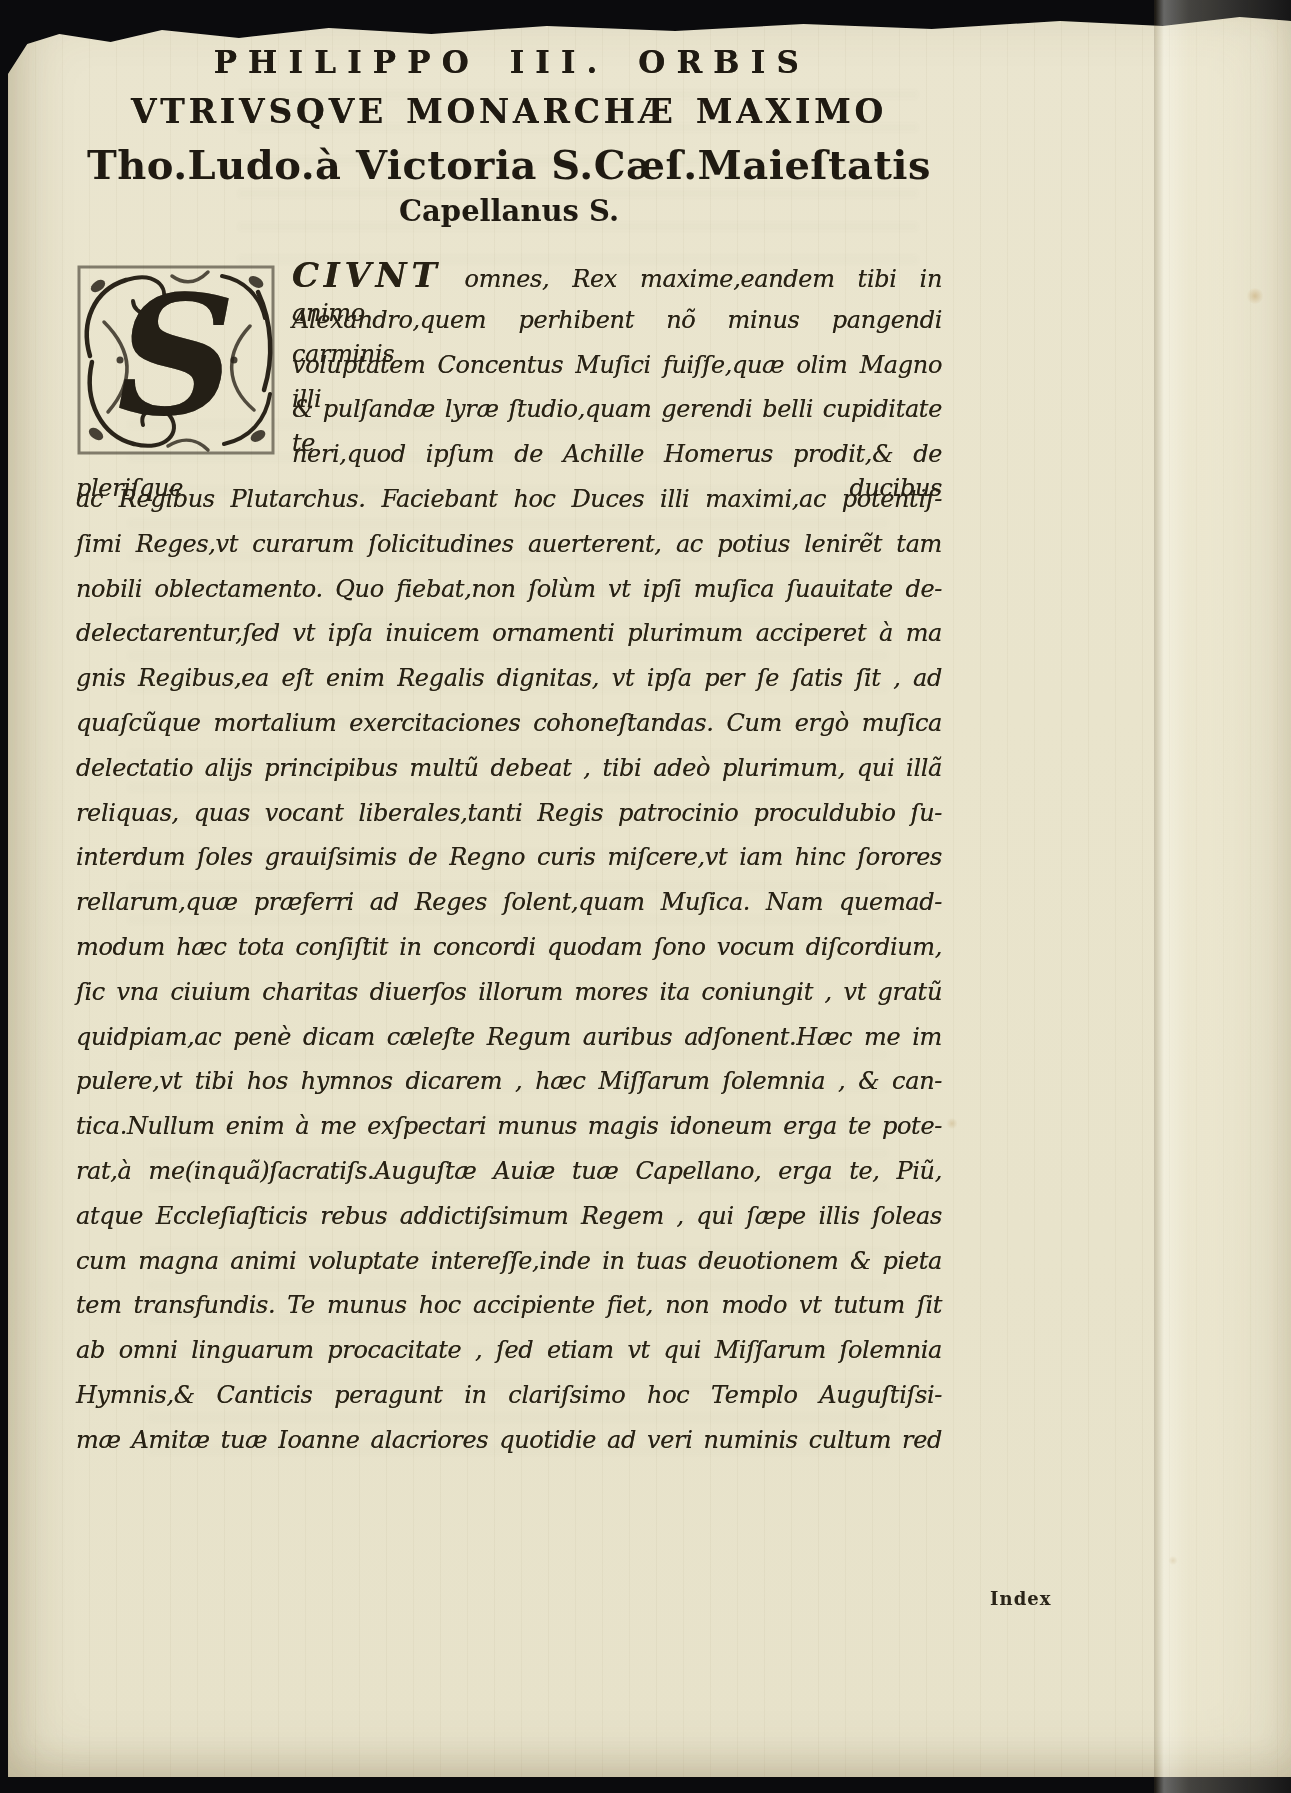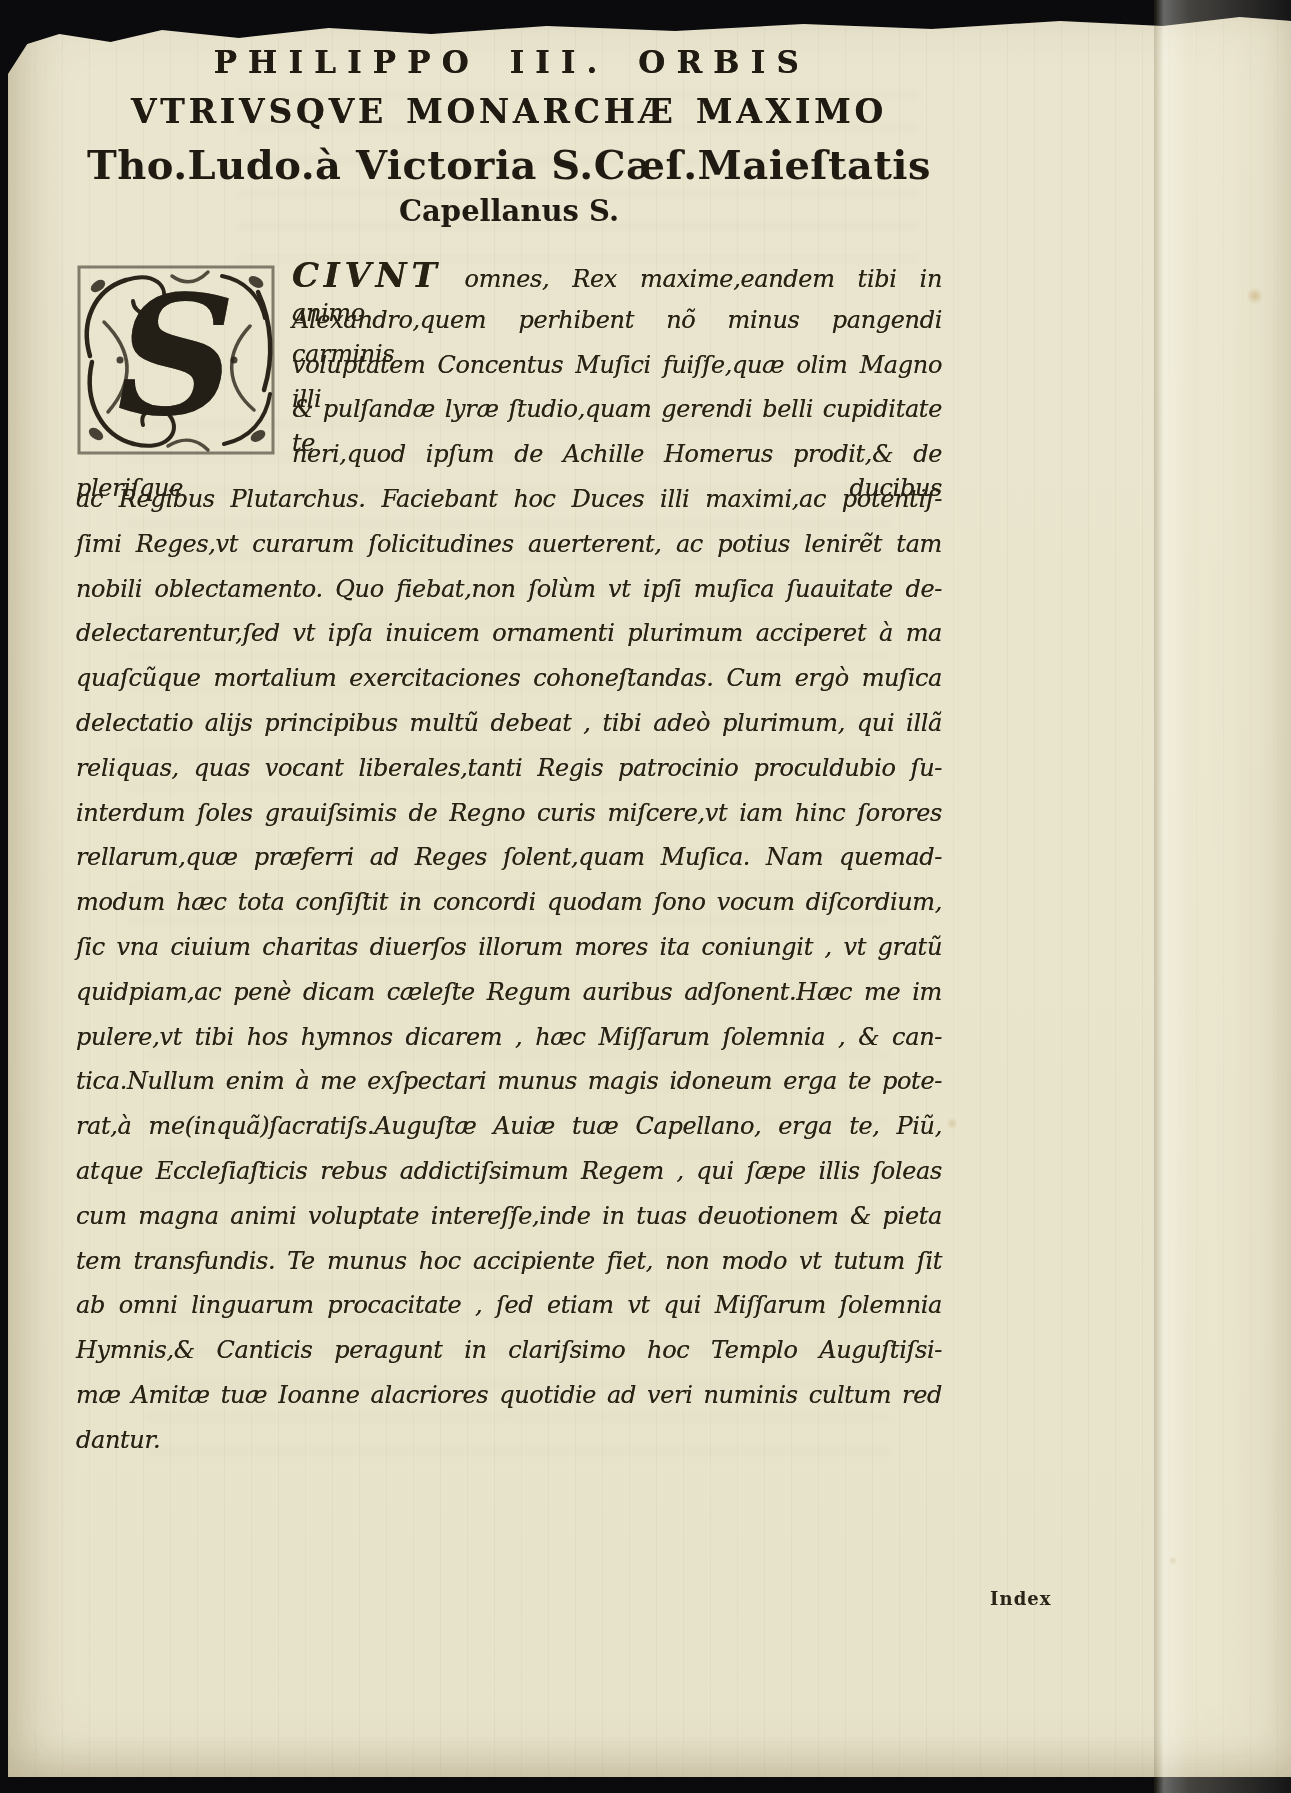--- a/index.html
+++ b/index.html
@@ -147,38 +147,38 @@
 
     <div class="bodyline"><span class="incipit">CIVNT</span> omnes, Rex maxime,eandem tibi in animo</div>
         <div class="bodyline">Alexandro,quem perhibent nõ minus pangendi carminis</div>
         <div class="bodyline">voluptatem Concentus Muſici fuiſſe,quæ olim Magno illi</div>
         <div class="bodyline">&amp; pulſandæ lyræ ſtudio,quam gerendi belli cupiditate te</div>
         <div class="bodyline">neri,quod ipſum de Achille Homerus prodit,&amp; de pleriſque ducibus</div>
         <div class="bodyline">ac Regibus Plutarchus. Faciebant hoc Duces illi maximi,ac potentiſ-</div>
         <div class="bodyline">ſimi Reges,vt curarum ſolicitudines auerterent, ac potius lenirẽt tam</div>
         <div class="bodyline">nobili oblectamento. Quo fiebat,non ſolùm vt ipſi muſica ſuauitate de-</div>
         <div class="bodyline">delectarentur,ſed vt ipſa inuicem ornamenti plurimum acciperet à ma</div>
+        <div class="bodyline">gnis Regibus,ea eſt enim Regalis dignitas, vt ipſa per ſe ſatis ſit , ad</div>
         <div class="bodyline">quaſcũque mortalium exercitaciones cohoneſtandas. Cum ergò muſica</div>
         <div class="bodyline">delectatio alijs principibus multũ debeat , tibi adeò plurimum, qui illã</div>
         <div class="bodyline">reliquas, quas vocant liberales,tanti Regis patrocinio proculdubio ſu-</div>
         <div class="bodyline">interdum ſoles grauiſsimis de Regno curis miſcere,vt iam hinc ſorores</div>
         <div class="bodyline">rellarum,quæ præferri ad Reges ſolent,quam Muſica. Nam quemad-</div>
         <div class="bodyline">modum hæc tota conſiſtit in concordi quodam ſono vocum diſcordium,</div>
         <div class="bodyline">ſic vna ciuium charitas diuerſos illorum mores ita coniungit , vt gratũ</div>
         <div class="bodyline">quidpiam,ac penè dicam cæleſte Regum auribus adſonent.Hæc me im</div>
         <div class="bodyline">pulere,vt tibi hos hymnos dicarem , hæc Miſſarum ſolemnia , &amp; can-</div>
         <div class="bodyline">tica.Nullum enim à me exſpectari munus magis idoneum erga te pote-</div>
         <div class="bodyline">rat,à me(inquã)ſacratiſs.Auguſtæ Auiæ tuæ Capellano, erga te, Piũ,</div>
         <div class="bodyline">atque Eccleſiaſticis rebus addictiſsimum Regem , qui ſæpe illis ſoleas</div>
         <div class="bodyline">cum magna animi voluptate intereſſe,inde in tuas deuotionem &amp; pieta</div>
         <div class="bodyline">tem transfundis. Te munus hoc accipiente fiet, non modo vt tutum ſit</div>
         <div class="bodyline">ab omni linguarum procacitate , ſed etiam vt qui Miſſarum ſolemnia</div>
         <div class="bodyline">Hymnis,&amp; Canticis peragunt in clariſsimo hoc Templo Auguſtiſsi-</div>
         <div class="bodyline">mæ Amitæ tuæ Ioanne alacriores quotidie ad veri numinis cultum red</div>
-        <div class="bodyline lastline">dantur.</div>
       </div>
 
   </div>
 
   <div class="catchword">Index</div>
 
 </div>
 
 <div class="page-edge"></div>
 

